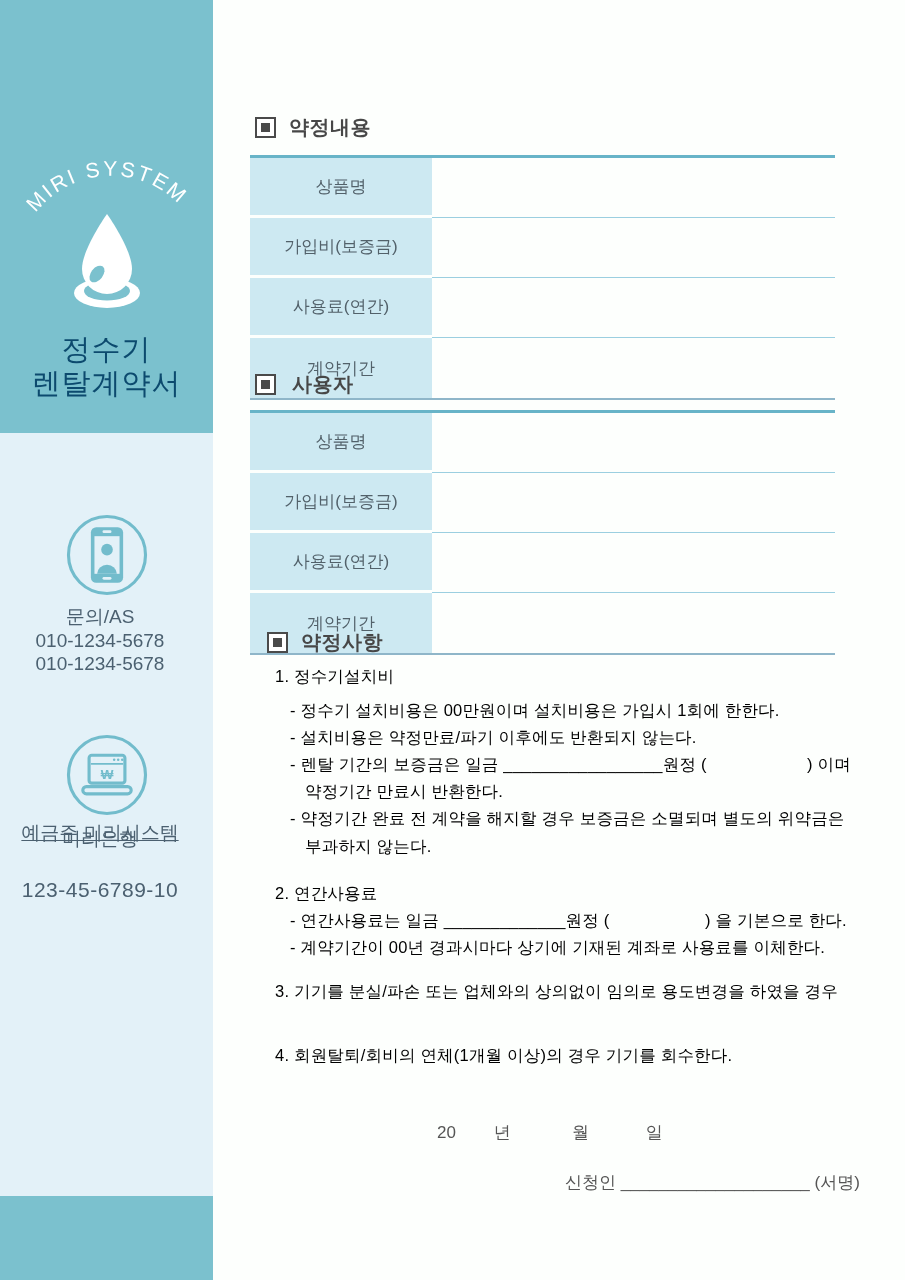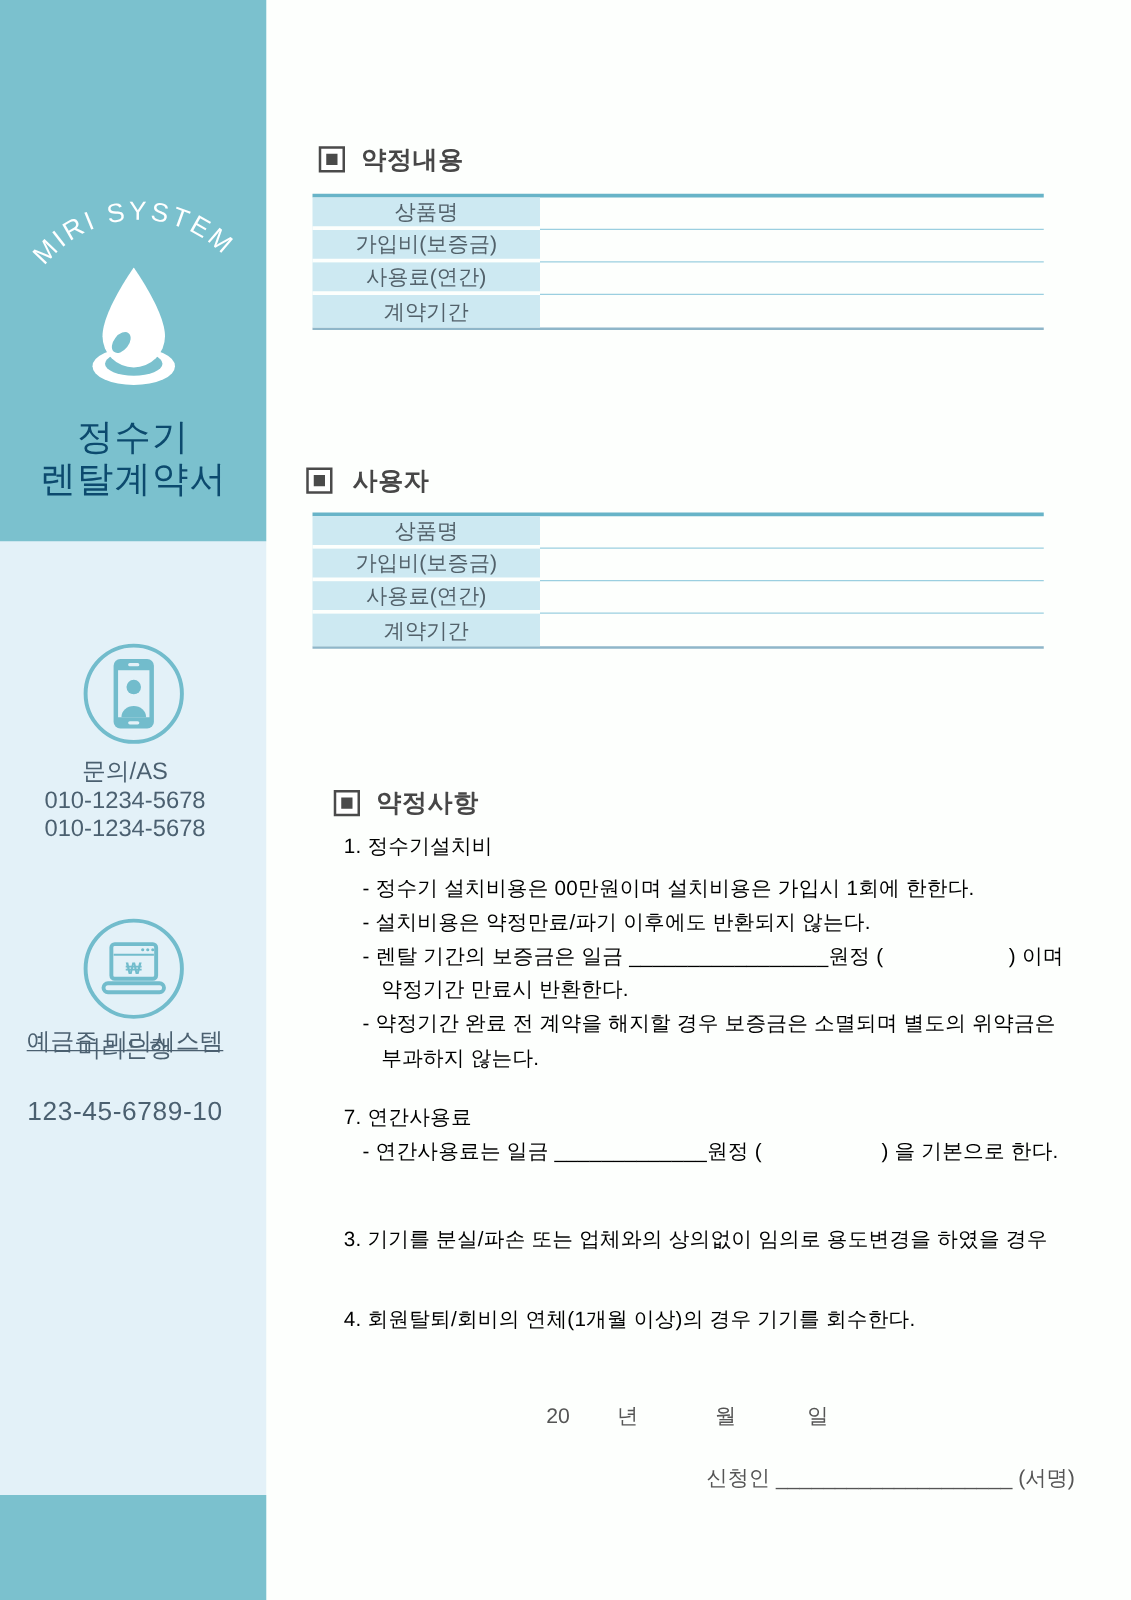--- a/index.html
+++ b/index.html
@@ -32,21 +32,21 @@
   .t-account { top:878px; font-size:21px; letter-spacing:0.5px; }
   
   .main { position:absolute; left:213px; top:0; width:692px; height:1280px; }
   .sec-title { position:absolute; display:flex; align-items:center; gap:13px;
                font-size:20px; font-weight:600; color:#474747; letter-spacing:0.5px; }
   .sq { width:21px; height:21px; border:2px solid #4a4a4a; background:#fff;
         display:flex; align-items:center; justify-content:center; flex:0 0 auto; }
   .sq-inner { width:9px; height:9px; background:#4a4a4a; }
   .ctable { position:absolute; width:585px; border-top:3px solid #68b4c8;
             border-bottom:2px solid #8fb6c9; background:#fdfffd; }
-  .trow { display:flex; height:26px; }
+  .trow { display:flex; height:60px; }
   .tlabel { width:182px; background:#cde9f2; display:flex; align-items:center; justify-content:center;
             font-size:17px; color:#52616a; border-bottom:3px solid #fdfffd; }
   .trow:last-child .tlabel { border-bottom:none; }
   .tvalue { flex:1; border-bottom:1px solid #9bcfe0; }
   .trow:last-child .tvalue { border-bottom:none; }
   .tl { position:absolute; font-size:16.5px; color:#000000; white-space:pre; letter-spacing:0.2px; }
   .footer-line { position:absolute; font-size:17px; color:#555; white-space:pre; }
   svg text { font-family:"Liberation Sans","DejaVu Sans",sans-serif; }
 </style>
 </head>
@@ -122,21 +122,21 @@
     <div class="trow">
       <div class="tlabel">사용료(연간)</div>
       <div class="tvalue"></div>
     </div>
     <div class="trow">
       <div class="tlabel">계약기간</div>
       <div class="tvalue"></div>
     </div>
   </div>
 
-  <div class="sec-title" style="left:32px; top:371px;gap:16px;">
+  <div class="sec-title" style="left:42px; top:371px;gap:16px;">
     <span class="sq">
         <span class="sq-inner"></span>
       </span>
     <span>사용자</span>
   </div>
   <div class="ctable" style="left:37px; top:410px;">
     <div class="trow">
       <div class="tlabel">상품명</div>
       <div class="tvalue"></div>
     </div>
@@ -162,22 +162,23 @@
   </div>
 
   <div class="tl" style="left:62px; top:666px;">1. 정수기설치비</div>
   <div class="tl" style="left:77px; top:700px;">- 정수기 설치비용은 00만원이며 설치비용은 가입시 1회에 한한다.</div>
   <div class="tl" style="left:77px; top:727px;">- 설치비용은 약정만료/파기 이후에도 반환되지 않는다.</div>
   <div class="tl" style="left:77px; top:754px;">- 렌탈 기간의 보증금은 일금 _________________원정 (                     ) 이며</div>
   <div class="tl" style="left:92px; top:781px;">약정기간 만료시 반환한다.</div>
   <div class="tl" style="left:77px; top:808px;">- 약정기간 완료 전 계약을 해지할 경우 보증금은 소멸되며 별도의 위약금은</div>
   <div class="tl" style="left:92px; top:836px;">부과하지 않는다.</div>
 
-  <div class="tl" style="left:62px; top:883px;">7. 연간사용료</div>
+  <div class="tl" style="left:62px; top:883px;">2. 연간사용료</div>
   <div class="tl" style="left:77px; top:910px;">- 연간사용료는 일금 _____________원정 (                    ) 을 기본으로 한다.</div>
+  <div class="tl" style="left:77px; top:937px;">- 계약기간이 00년 경과시마다 상기에 기재된 계좌로 사용료를 이체한다.</div>
 
   <div class="tl" style="left:62px; top:981px;">3. 기기를 분실/파손 또는 업체와의 상의없이 임의로 용도변경을 하였을 경우</div>
 
   <div class="tl" style="left:62px; top:1045px;">4. 회원탈퇴/회비의 연체(1개월 이상)의 경우 기기를 회수한다.</div>
 
   <div class="footer-line" style="left:224px; top:1121px;">20        년             월            일</div>
   <div class="footer-line" style="left:352px; top:1171px;">신청인 ____________________ (서명)</div>
 
 </main>
 

